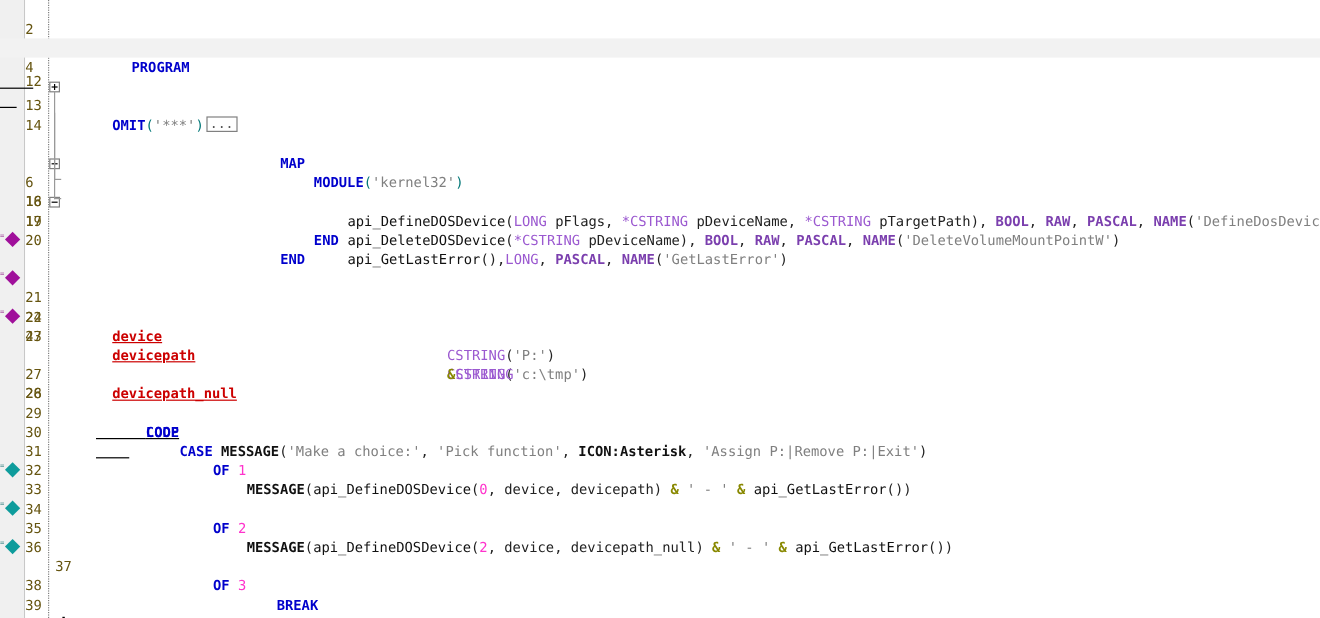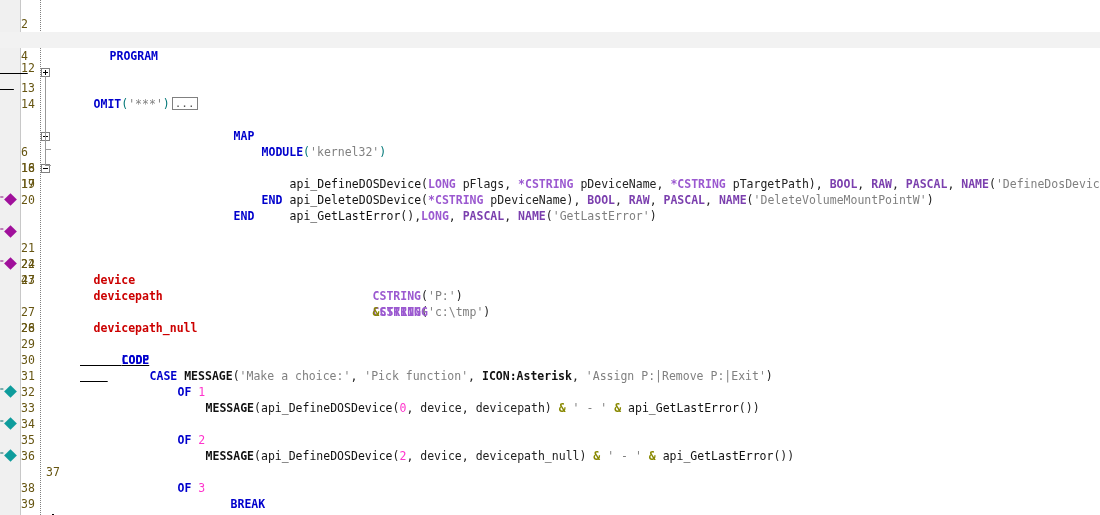--- a/index.html
+++ b/index.html
@@ -72,24 +72,24 @@
     position: absolute;
     left: 50px;
     white-space: pre;
     font-size: 11.5px;
     font-family: "DejaVu Sans Mono", "Liberation Mono", monospace;
     letter-spacing: 0px;
   }
 
   
   .kw   { color: #0000cc; font-weight: bold; }
-  .typ  { color: #9b59d0; font-weight: bold; }
+  .typ  { color: #9b59d0; font-weight: normal; }
   .typ2 { color: #7b3fae; font-weight: bold; }
   .str  { color: #808080; }
-  .var  { color: #cc0000; font-weight: bold; }
+  .var  { color: #cc0000; font-weight: bold; text-decoration: underline; }
   .num  { color: #ff33cc; }
   .punc { color: #222222; }
   .amp  { color: #888800; font-weight: bold; }
   .fn   { color: #111111; }
   .grn  { color: #007777; }
   .lbl  { color: #111111; font-weight: bold; }
 
   
   .diamond {
     position: absolute;

